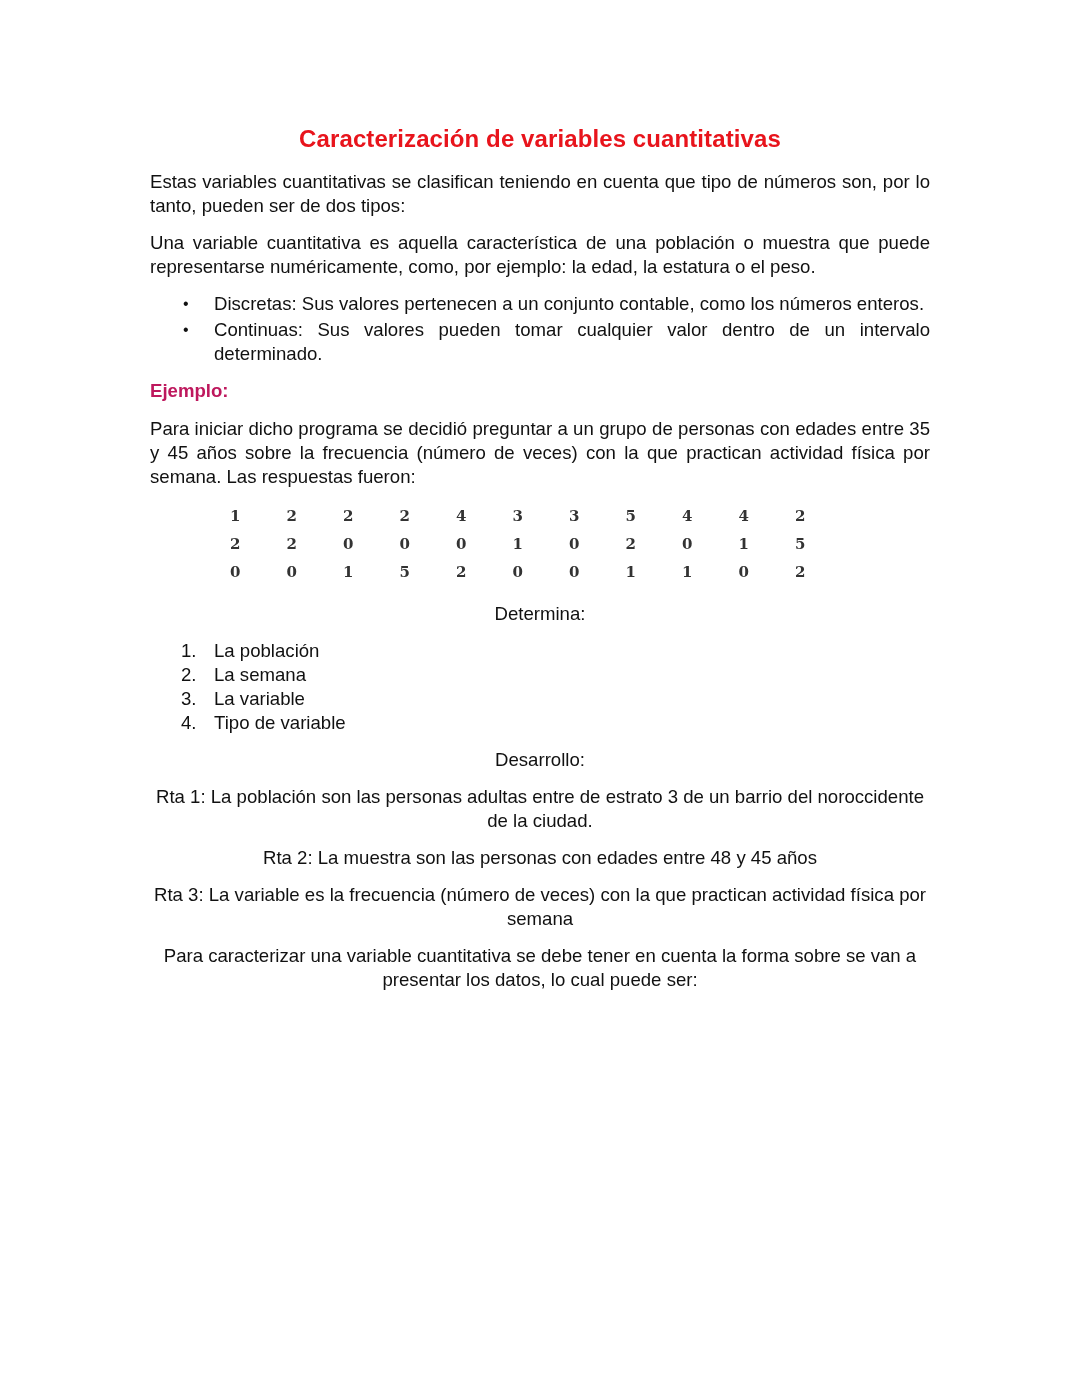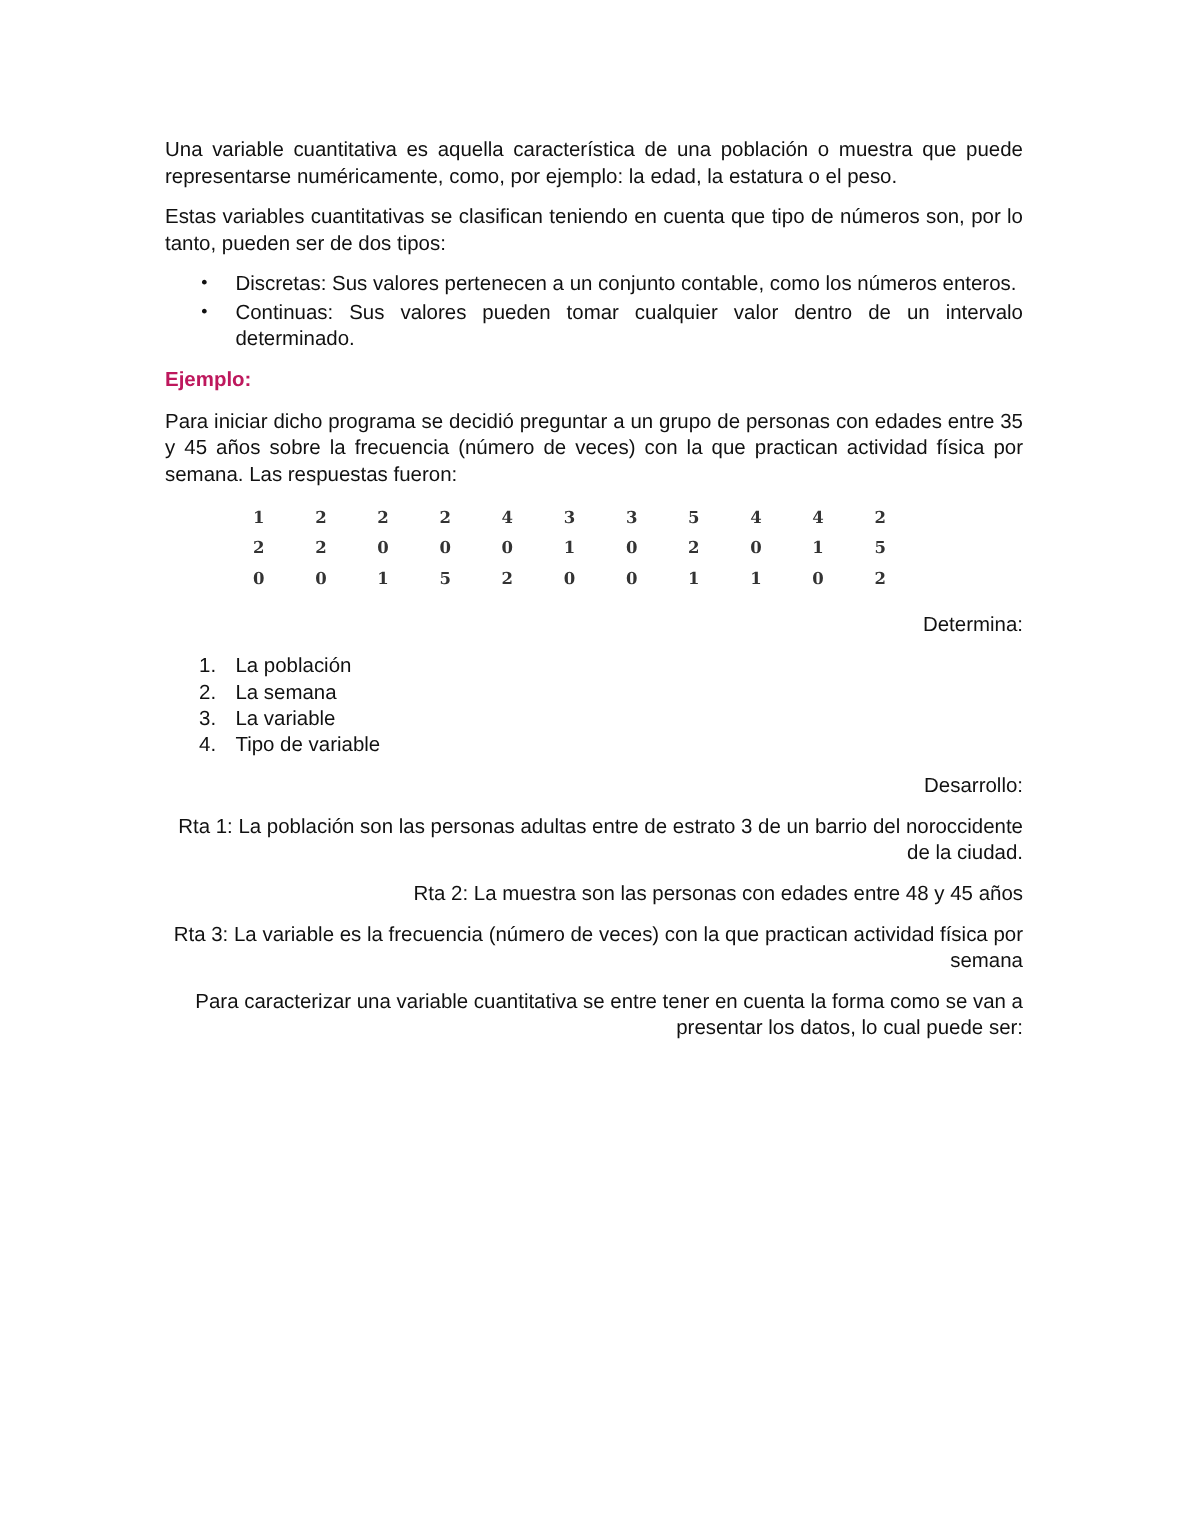--- a/index.html
+++ b/index.html
@@ -29,21 +29,21 @@
       font-weight: bold;
       font-size: 24px;
       line-height: 30px;
       margin: 0 0 16px 0;
       letter-spacing: 0.1px;
     }
     p {
       margin: 0 0 13px 0;
       text-align: justify;
     }
-    p.left { text-align: right; }
+    p.left { text-align: center; }
     .bullets {
       list-style: none;
       margin: 5px 0 13px 0;
       padding: 0;
     }
     .bullets li {
       position: relative;
       padding-left: 64px;
       text-align: justify;
       margin-bottom: 2px;
@@ -86,24 +86,25 @@
     .numbered li .num {
       position: absolute;
       left: 31px;
       top: 0;
     }
   </style>
 </head>
 <body>
 
 <div class="page">
+  <h1 class="title">Caracterización de variables cuantitativas</h1>
+
+  <p>Estas variables cuantitativas se clasifican teniendo en cuenta que tipo de números son, por lo tanto, pueden ser de dos tipos:</p>
 
   <p>Una variable cuantitativa es aquella característica de una población o muestra que puede representarse numéricamente, como, por ejemplo: la edad, la estatura o el peso.</p>
-
-  <p>Estas variables cuantitativas se clasifican teniendo en cuenta que tipo de números son, por lo tanto, pueden ser de dos tipos:</p>
 
   <ul class="bullets">
     <li>
       <span class="dot">•</span>
       <span>Discretas: Sus valores pertenecen a un conjunto contable, como los números enteros.</span>
     </li>
     <li>
       <span class="dot">•</span>
       <span>Continuas: Sus valores pueden tomar cualquier valor dentro de un intervalo determinado.</span>
     </li>
@@ -179,14 +180,14 @@
     </li>
   </ol>
 
   <p class="left">Desarrollo:</p>
 
   <p class="left">Rta 1: La población son las personas adultas entre de estrato 3 de un barrio del noroccidente de la ciudad.</p>
   <p class="left">Rta 2: La muestra son las personas con edades entre 48 y 45 años</p>
   <p class="left">Rta 3: La variable es la frecuencia (número de veces) con la que practican actividad física por semana</p>
 
 
-  <p class="left">Para caracterizar una variable cuantitativa se entre tener en cuenta la forma como se van a presentar los datos, lo cual puede ser:</p>
+  <p class="left">Para caracterizar una variable cuantitativa se debe tener en cuenta la forma sobre se van a presentar los datos, lo cual puede ser:</p>
 </div>
 
 </body></html>

